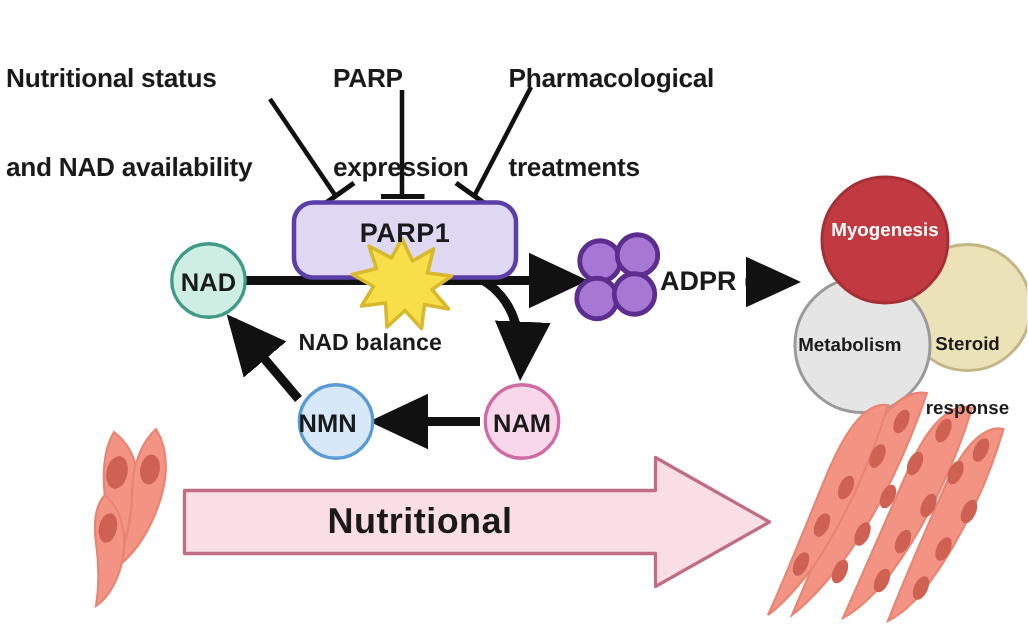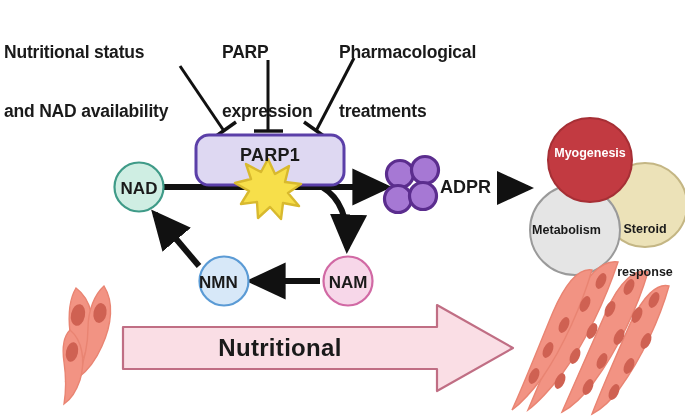--- a/index.html
+++ b/index.html
@@ -208,20 +208,21 @@
     <div>Pharmacological</div>
     <div>treatments</div>
   </div>
 
   <div class="lbl parp-label" style="left:196px; top:145px; width:148px; text-align:center;">PARP1</div>
 
   <div class="lbl node-label" style="left:114px; top:179px; width:50px;">NAD</div>
   <div class="lbl node-label" style="left:199px; top:273px; width:37px;">NMN</div>
   <div class="lbl node-label" style="left:323px; top:273px; width:50px;">NAM</div>
 
+  <div class="lbl balance-label" style="left:199px; top:220px;">NAD balance</div>
 
   <div class="lbl adpr-label" style="left:440px; top:177px;">ADPR</div>
 
   <div class="lbl outcome-label outcome-white" style="left:551px; top:146px; width:78px;">Myogenesis</div>
 
   <div class="lbl outcome-label" style="left:608px; top:193px; width:74px;">
     <div>Steroid</div>
     <div>response</div>
   </div>
 

